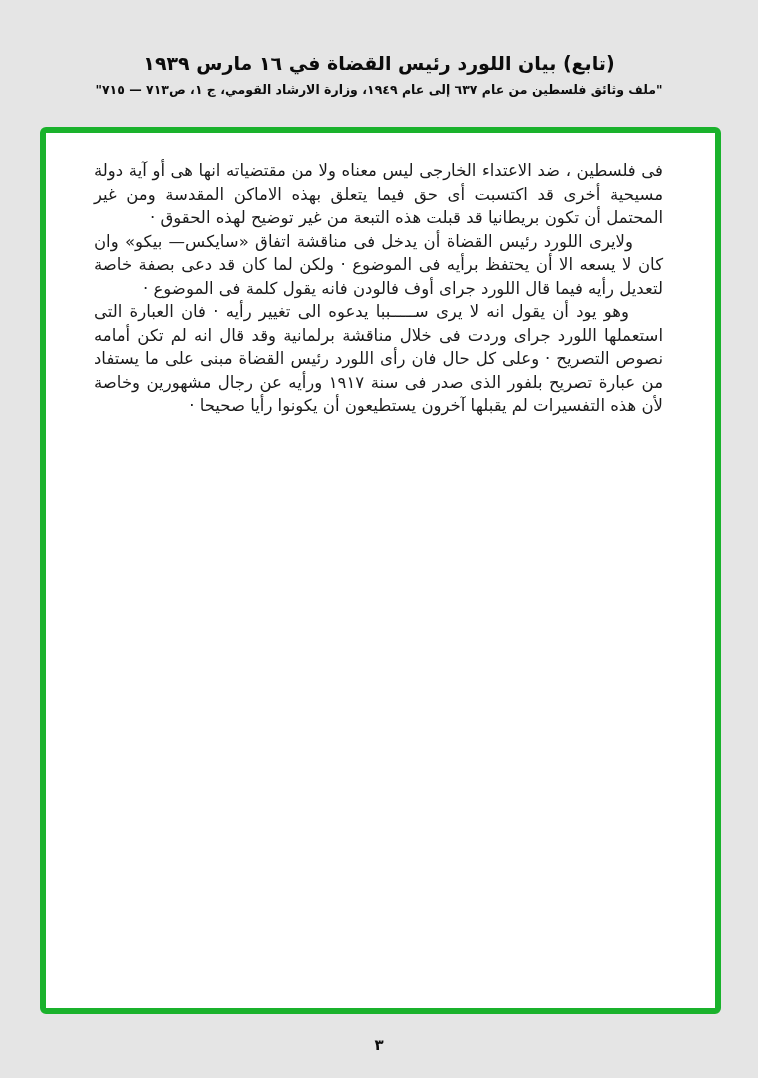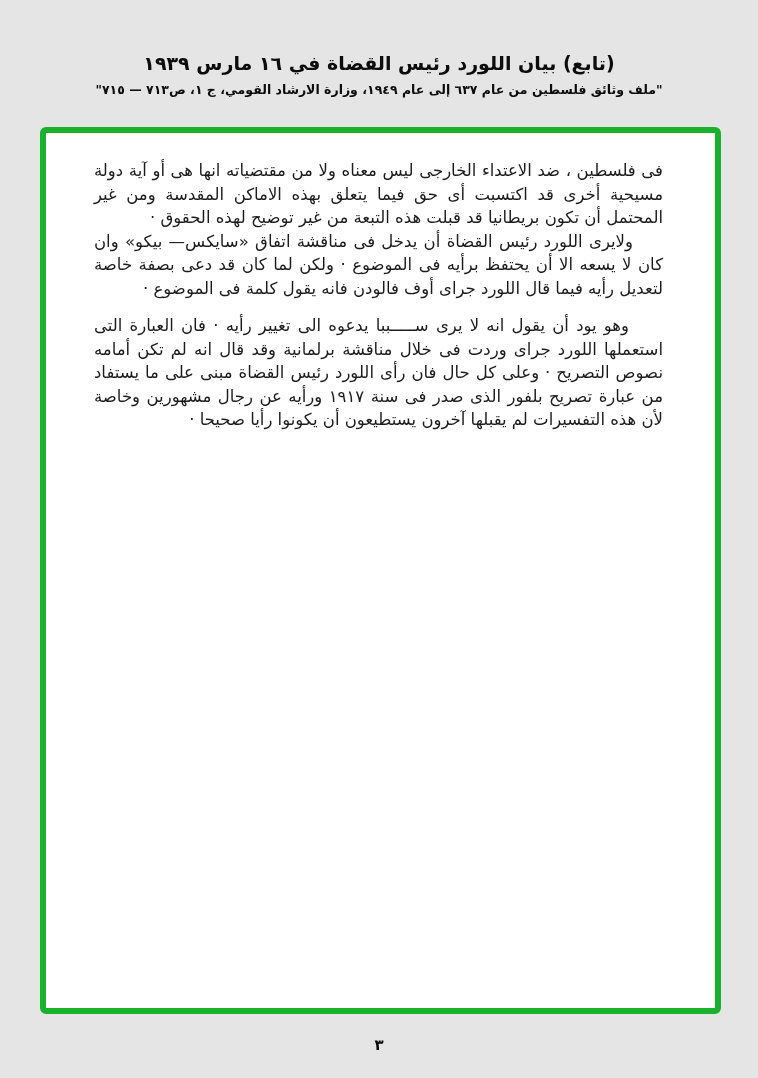--- a/index.html
+++ b/index.html
@@ -60,21 +60,20 @@
     font-weight: 500;
     color: #1b1b1b;
   }
   .doc-body p {
     margin: 0;
   }
   .doc-body p.para-1 {
     text-indent: 30px;
   }
   .doc-body p.para-2 {
-    margin-top: 14px;
     text-indent: 34px;
   }
   .page-number {
     position: absolute;
     left: 0;
     top: 1036px;
     width: 758px;
     text-align: center;
     font-size: 15px;
     font-weight: bold;

